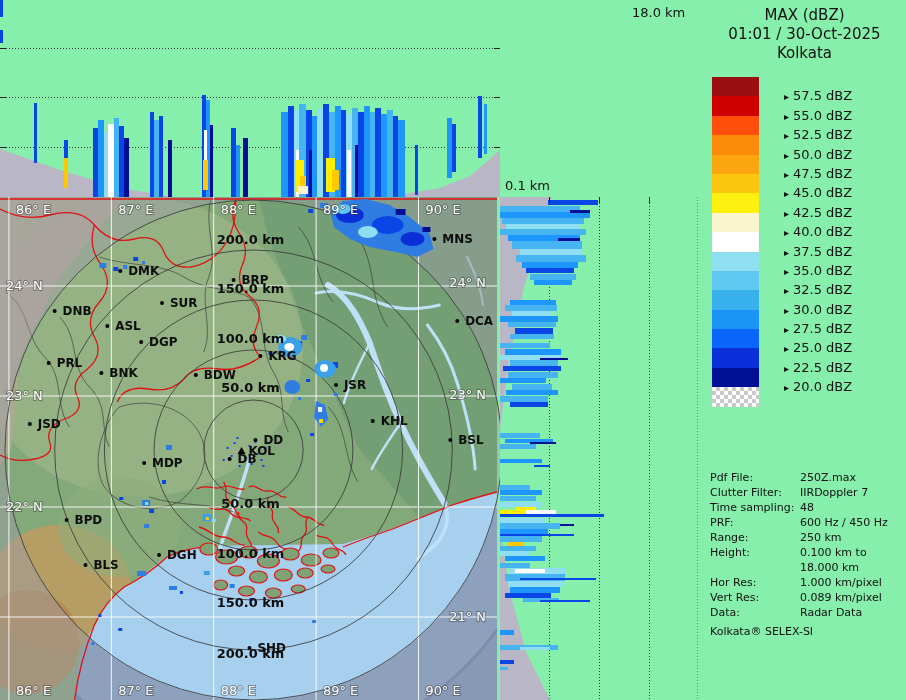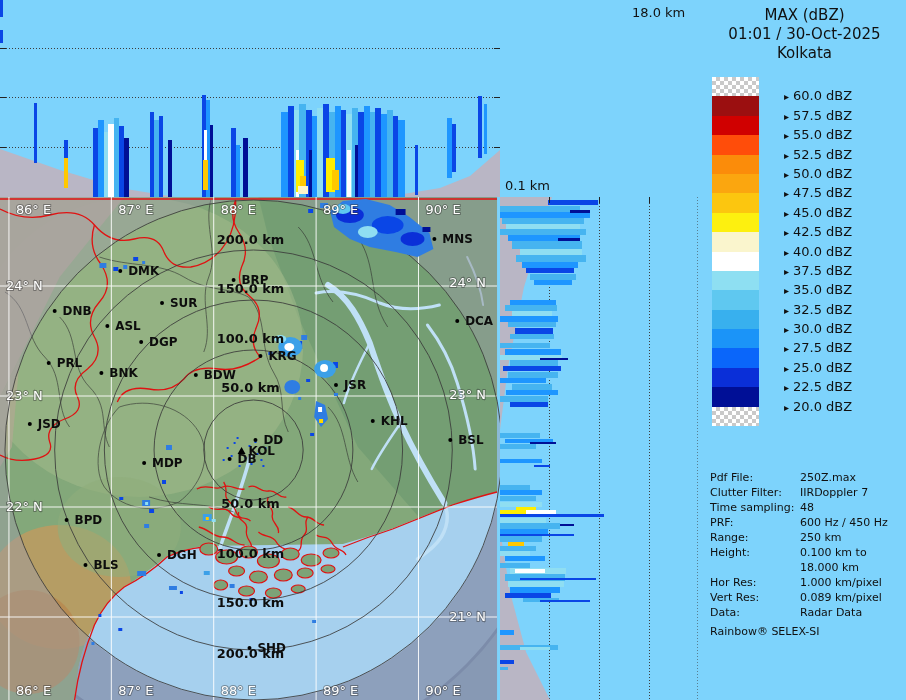--- a/index.html
+++ b/index.html
@@ -1,16 +1,16 @@
 <!DOCTYPE html>
 <html><head>
 <meta charset="utf-8">
 <style>
   html,body{margin:0;padding:0;background:#8a8a8a;}
-  #screen{position:relative;width:906px;height:700px;background:#7dd3fc;overflow:hidden;
+  #screen{position:relative;width:906px;height:700px;background:#86efac;overflow:hidden;
           font-family:"DejaVu Sans",sans-serif;color:#111;text-decoration:underline;}
   
   #xz-panel{position:absolute;left:0;top:0;width:500px;height:197px;}
   #map-panel{position:absolute;left:0;top:197px;width:500px;height:503px;}
   #yz-panel{position:absolute;left:500px;top:197px;width:200px;height:503px;}
   
   .axis-label{position:absolute;font-size:13px;color:#111;white-space:nowrap;}
   #axis-top{left:632px;top:5px;}
   #axis-bottom{left:505px;top:178px;}
   
@@ -479,24 +479,20 @@
   </div>
 
   <div id="sidebar">
     <div id="title-block">
       <div>MAX (dBZ)</div>
       <div>01:01 / 30-Oct-2025</div>
       <div>Kolkata</div>
     </div>
     <div id="legend">
         <div class="leg-row">
-          <div class="leg-swatch checker"></div>
-          <span class="leg-label"><span class="arr">▸</span>60.0 dBZ</span>
-        </div>
-        <div class="leg-row">
           <div class="leg-swatch" style="background: rgb(155, 15, 16);"></div>
           <span class="leg-label"><span class="arr">▸</span>57.5 dBZ</span>
         </div>
         <div class="leg-row">
           <div class="leg-swatch" style="background: rgb(208, 0, 0);"></div>
           <span class="leg-label"><span class="arr">▸</span>55.0 dBZ</span>
         </div>
         <div class="leg-row">
           <div class="leg-swatch" style="background: rgb(255, 77, 10);"></div>
           <span class="leg-label"><span class="arr">▸</span>52.5 dBZ</span>
@@ -590,17 +586,17 @@
           </div>
           <div class="m-row">
             <div class="m-label">Vert Res:</div>
             <div class="m-value">0.089 km/pixel</div>
           </div>
           <div class="m-row">
             <div class="m-label">Data:</div>
             <div class="m-value">Radar Data</div>
           </div>
         </div>
-      <div id="brand-line">Rainbow® SELEX-SI</div>
+      <div id="brand-line">Kolkata® SELEX-SI</div>
     </div>
   </div>
 
 </div>
 
 </body></html>

